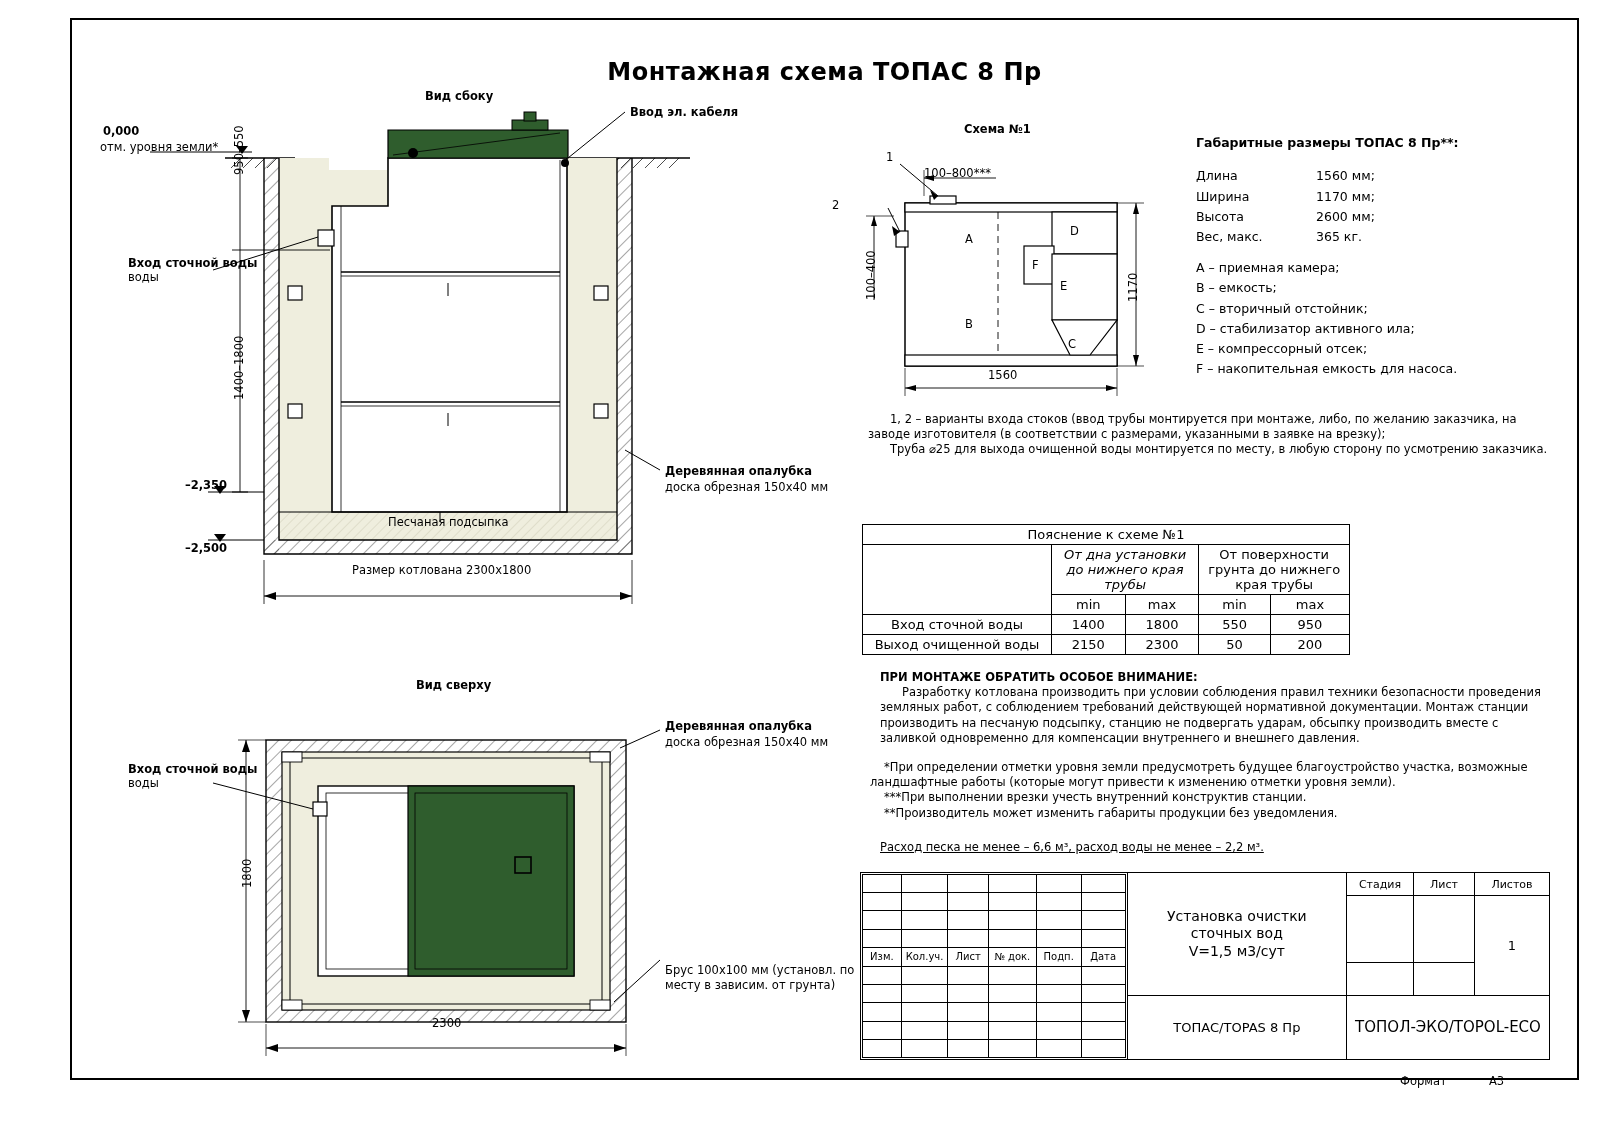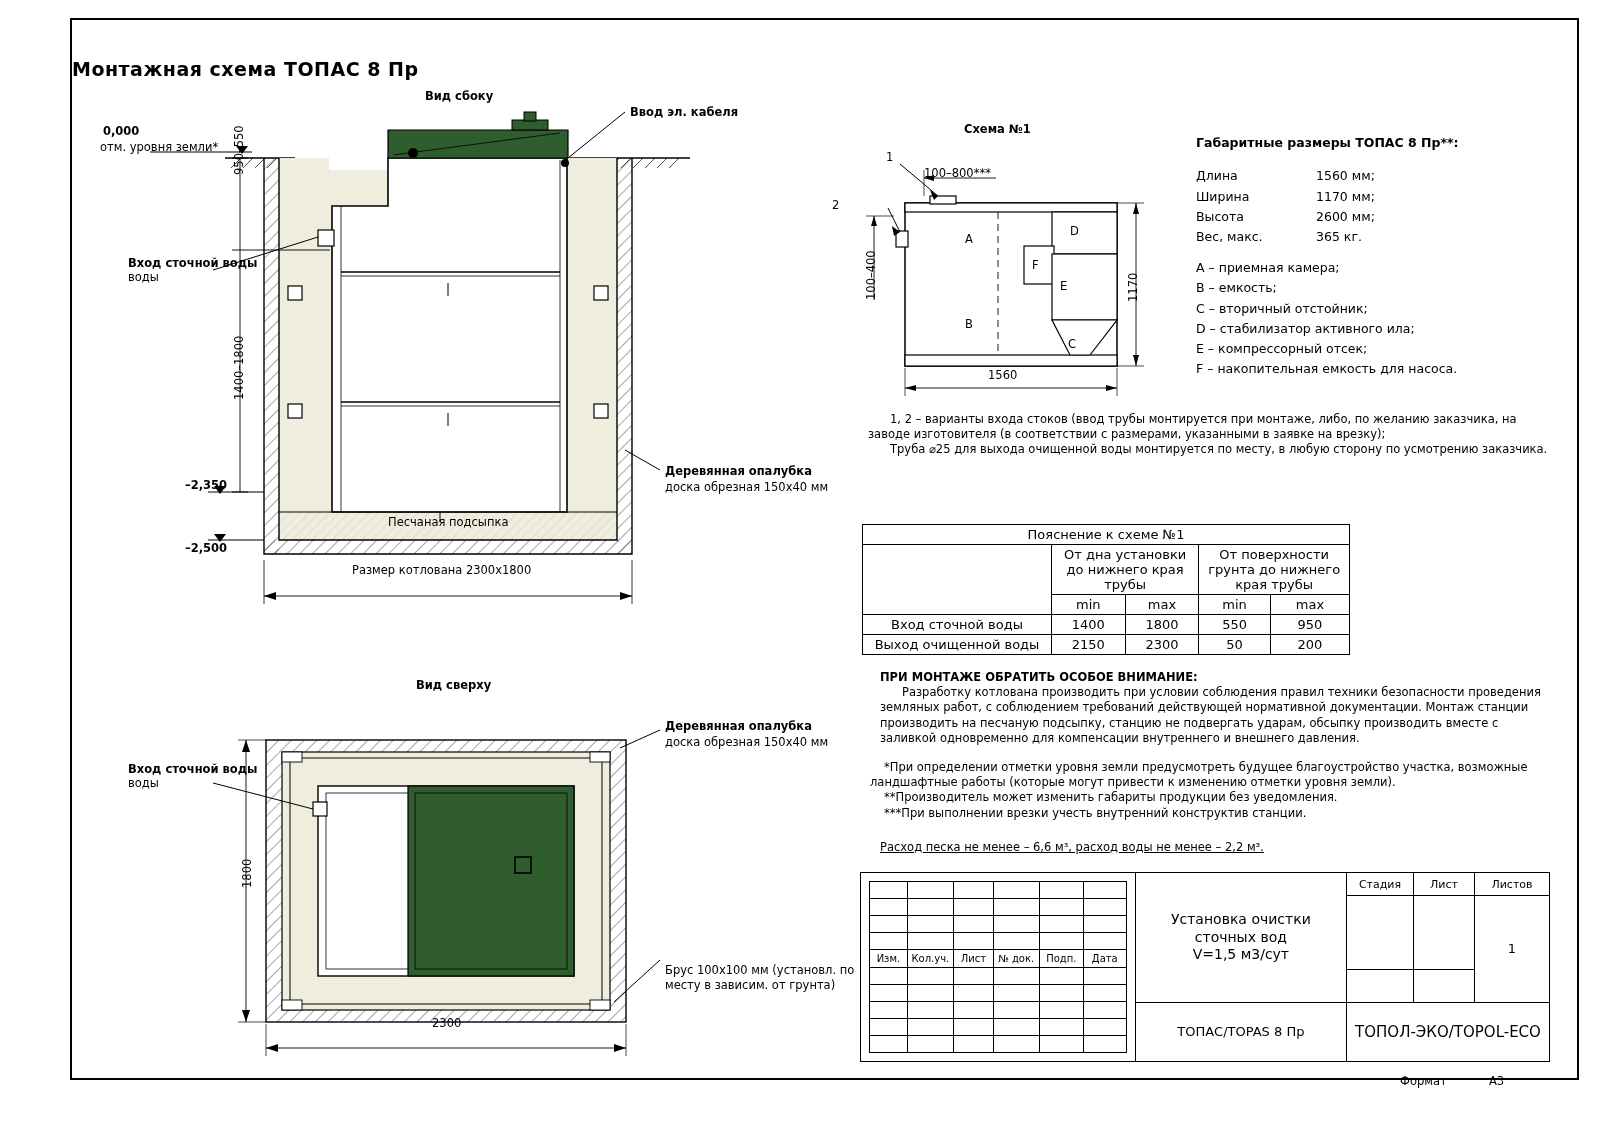--- a/index.html
+++ b/index.html
@@ -1,19 +1,19 @@
 <!DOCTYPE html>
 <html><head>
 <meta charset="utf-8">
 <style>
   html, body { margin:0; padding:0; background:#ffffff; }
   body { width:1600px; height:1131px; font-family:"DejaVu Sans", sans-serif; color:#000; position:relative; overflow:hidden; }
   .sheet { position:absolute; left:0; top:0; width:1600px; height:1131px; }
   .frame { position:absolute; left:70px; top:18px; width:1505px; height:1058px; border:2px solid #000; }
-  .title-main { position:absolute; left:0; top:38px; width:1505px; font-size:19px; font-weight:700; letter-spacing:0.5px; }
+  .title-main { position:absolute; left:0; top:38px; width:1505px; text-align:center; font-size:24px; font-weight:700; letter-spacing:0.5px; }
   .lbl { position:absolute; font-size:11.5px; white-space:nowrap; }
   .lbl-b { font-weight:700; }
   svg { position:absolute; left:0; top:0; overflow:visible; }
   table { border-collapse:collapse; }
   .tbl1 { position:absolute; font-size:13px; }
   .tbl1 td, .tbl1 th { border:1px solid #000; padding:2px 4px; text-align:center; font-weight:400; }
   .stamp { position:absolute; font-size:11px; }
   .stamp td { border:1px solid #000; padding:0; text-align:center; vertical-align:middle; }
   .note { position:absolute; font-size:11.5px; line-height:1.32; }
   .u { text-decoration:underline; }
@@ -266,21 +266,21 @@
     <div style="text-indent:22px;">Труба ⌀25 для выхода очищенной воды монтируется по месту, в любую сторону по усмотрению заказчика.</div>
   </div>
 
   <table class="tbl1" style="left:862px; top:524px; width:488px;">
     <tbody>
         <tr>
           <td colspan="5">Пояснение к схеме №1</td>
         </tr>
     <tr>
       <td rowspan="2" style="width:180px;"></td>
-      <td colspan="2" style="width:148px;">От дна установки до нижнего края трубы</td>
+      <td colspan="2" style="width:148px;font-style:italic;">От дна установки до нижнего края трубы</td>
       <td colspan="2" style="width:150px;">От поверхности грунта до нижнего края трубы</td>
     </tr>
     <tr>
       <td>min</td>
       <td>max</td>
       <td>min</td>
       <td>max</td>
     </tr>
     <tr>
       <td>Вход сточной воды</td>
@@ -298,29 +298,29 @@
     </tr>
   </tbody>
     </table>
 
   <div class="note" style="left:880px; top:670px; width:670px;">
     <div style="font-weight:700;">ПРИ МОНТАЖЕ ОБРАТИТЬ ОСОБОЕ ВНИМАНИЕ:</div>
     <div style="text-indent:22px;">Разработку котлована производить при условии соблюдения правил техники безопасности проведения земляных работ, с соблюдением требований действующей нормативной документации. Монтаж станции производить на песчаную подсыпку, станцию не подвергать ударам, обсыпку производить вместе с заливкой одновременно для компенсации внутреннего и внешнего давления.</div>
   </div>
   <div class="note" style="left:870px; top:760px; width:680px;">
     <div style="text-indent:14px;">*При определении отметки уровня земли предусмотреть будущее благоустройство участка, возможные ландшафтные работы (которые могут привести к изменению отметки уровня земли).</div>
+    <div style="text-indent:14px;">***При выполнении врезки учесть внутренний конструктив станции.</div>
     <div style="text-indent:14px;">**Производитель может изменить габариты продукции без уведомления.</div>
-    <div style="text-indent:14px;">***При выполнении врезки учесть внутренний конструктив станции.</div>
   </div>
   <div class="note u" style="left:880px; top:840px; width:500px;">Расход песка не менее – 6,6 м³, расход воды не менее – 2,2 м³.</div>
 
   <table class="stamp" style="left:860px; top:872px; width:690px; height:188px;">
     <tbody>
         <tr>
-      <td rowspan="6" style="padding:8px; vertical-align:top;">
+      <td rowspan="6" style="padding:1px; vertical-align:top;">
         <table style="border-collapse:collapse; width:100%; height:100%;">
           <tbody>
                 <tr style="height:17px;">
                   <td></td>
                   <td></td>
                   <td></td>
                   <td></td>
                   <td></td>
                   <td></td>
                 </tr>

